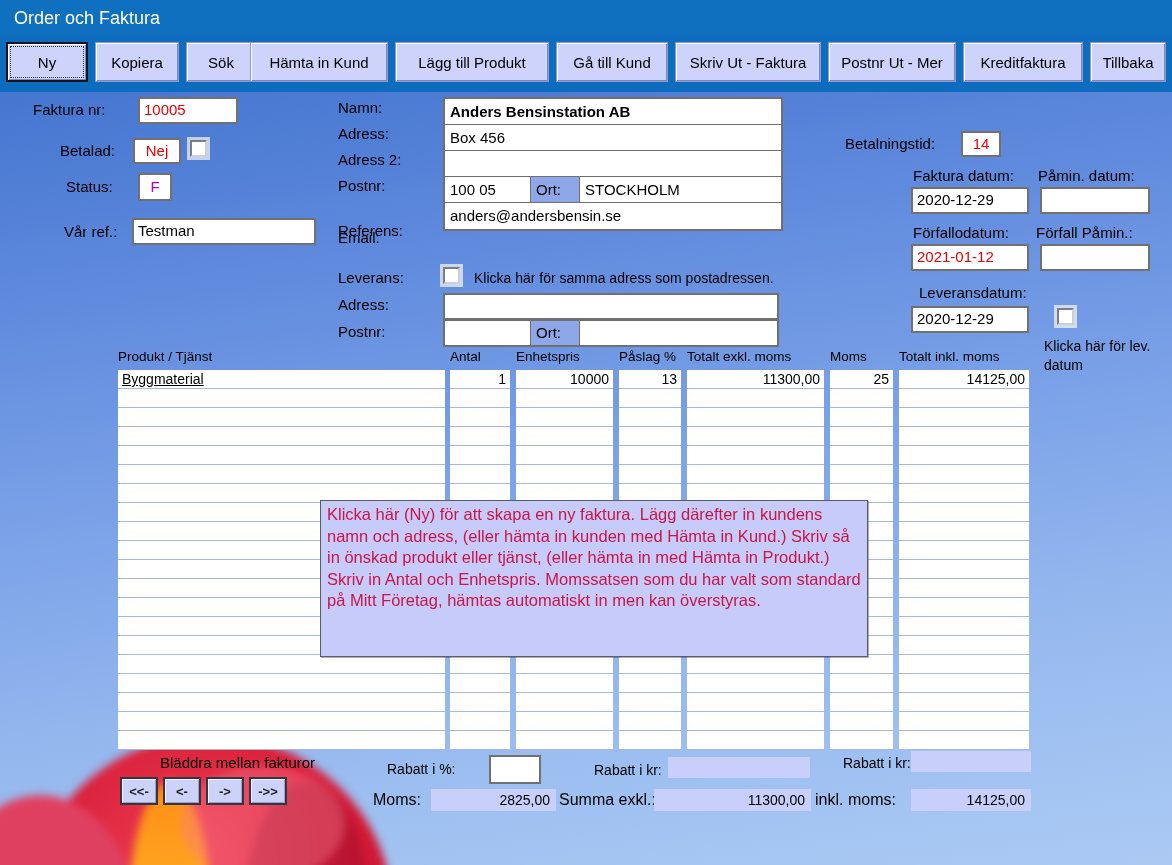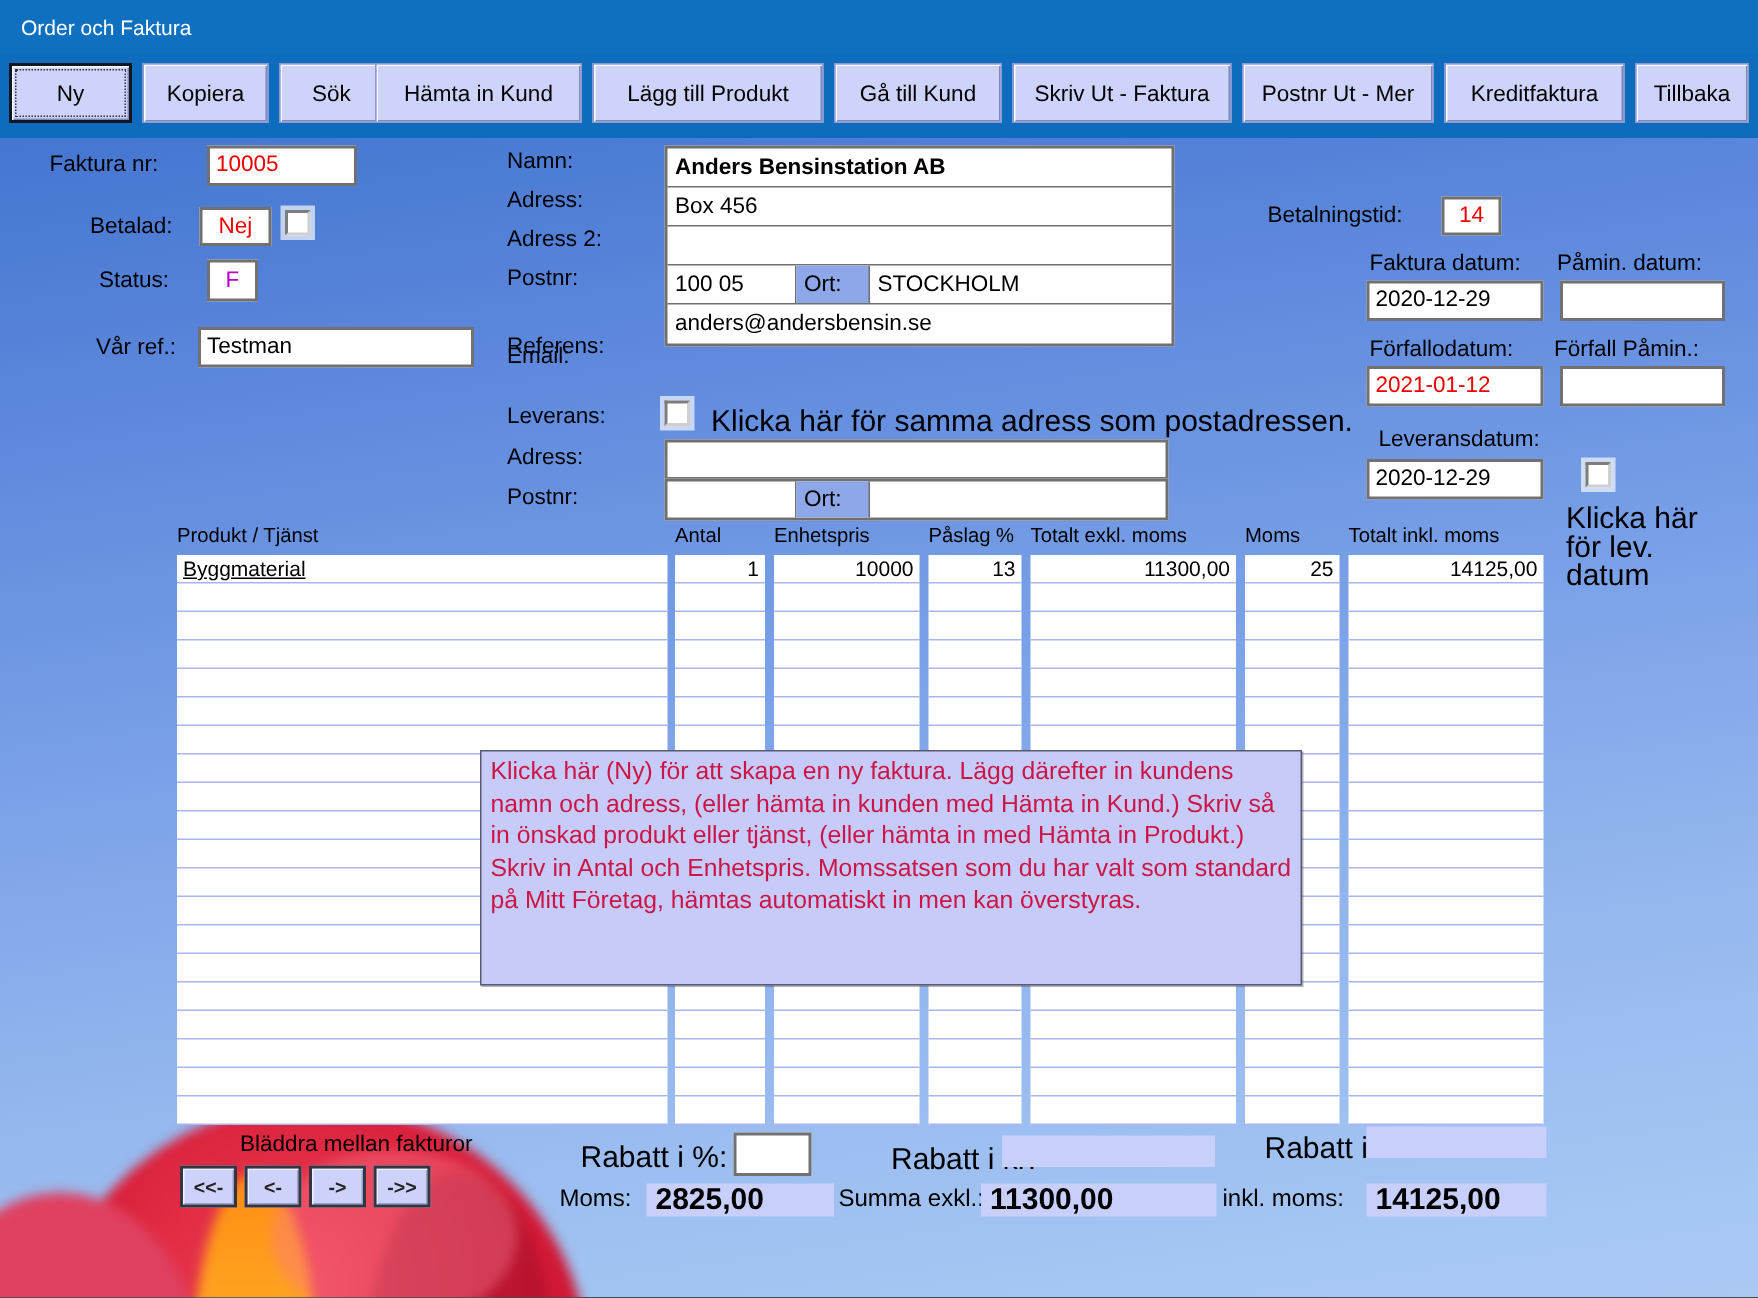--- a/index.html
+++ b/index.html
@@ -3,32 +3,32 @@
 <meta charset="utf-8">
 <style>
   html,body{margin:0;padding:0;background:#222;}
   .app{
     position:relative;width:1172px;height:865px;overflow:hidden;
     font-family:"Liberation Sans","DejaVu Sans",sans-serif;color:#000;
     background:linear-gradient(172deg,#4173ce 6%,#5d88dc 28%,#7ba2e8 52%,#93b6ee 72%,#a3c4f2 90%,#abc9f3 100%);
   }
   .titlebar{
     position:absolute;top:0;left:0;right:0;height:36px;background:#0f70c0;z-index:3;
-    color:#fff;font-size:14px;line-height:37px;padding-left:14px;box-sizing:border-box;
+    color:#fff;font-size:18px;line-height:37px;padding-left:14px;box-sizing:border-box;
   }
   .toolbar{position:absolute;top:36px;left:0;right:0;height:56px;background:#0d6cbe;z-index:3;}
   .btn{
     position:absolute;top:6px;height:40px;box-sizing:border-box;
     background:#cdd3fb;border:1px solid #8d98cc;
     box-shadow:inset 1px 1px 0 rgba(255,255,255,.95),inset -1px -1px 0 rgba(118,128,178,.9);
     font-family:inherit;font-size:15px;color:#000;cursor:pointer;padding:0;
   }
   .btn.focused{border:2px solid #15151f;outline:1px dotted #333;outline-offset:-5px;}
   .lbl{position:absolute;font-size:15px;white-space:nowrap;z-index:2;}
-  .sm{font-size:20px;}
+  .sm{font-size:14px;}
   .box{
     position:absolute;background:#fff;border:2px solid #717171;box-sizing:border-box;
     font-size:15px;line-height:22px;padding:0 4px;white-space:nowrap;overflow:hidden;z-index:2;
   }
   .red{color:#ee0000;}
   .purple{color:#b800c8;text-align:center;}
   .center{text-align:center;}
   .cb{
     position:absolute;width:17px;height:17px;background:#fff;box-sizing:border-box;
     border-top:2px solid #7d7d7d;border-left:2px solid #7d7d7d;
@@ -49,21 +49,21 @@
   .th{position:absolute;top:349px;font-size:13.5px;white-space:nowrap;text-align:left;z-index:2;}
   .tcol{position:absolute;top:370px;height:380px;background:#fff;z-index:1;}
   .trow{height:19px;box-sizing:border-box;border-bottom:1px solid #a9b5ee;
         font-size:14px;line-height:18px;padding:0 4px;white-space:nowrap;overflow:hidden;cursor:text;}
   .helpbox{
     position:absolute;left:320px;top:500px;width:548px;height:157px;box-sizing:border-box;z-index:5;
     background:#c6cbf9;border:1px solid #5a5a6e;box-shadow:1px 1px 0 rgba(60,60,90,.4);
     color:#cc1547;font-size:16.5px;line-height:21.5px;padding:3px 6px;
   }
   .lav{position:absolute;background:#c8cffb;box-sizing:border-box;z-index:2;}
-  .lav.val{font-size:20px;font-weight:bold;text-align:left;padding:0 6px;line-height:22px;}
+  .lav.val{font-size:14px;font-weight:normal;text-align:right;padding:0 6px;line-height:22px;}
   .navbtn{
     position:absolute;top:777px;width:38px;height:28px;box-sizing:border-box;z-index:2;
     background:#ccd2fa;border:2px solid #35353f;
     box-shadow:inset 1px 1px 0 #eef1ff,inset -1px -1px 0 #98a0cc;
     font-family:inherit;font-size:13px;font-weight:bold;color:#222;cursor:pointer;padding:0;
   }
   .tulip{position:absolute;left:-15px;bottom:-12px;width:440px;height:205px;filter:blur(4px);z-index:0;}
 </style>
 </head>
 <body>

